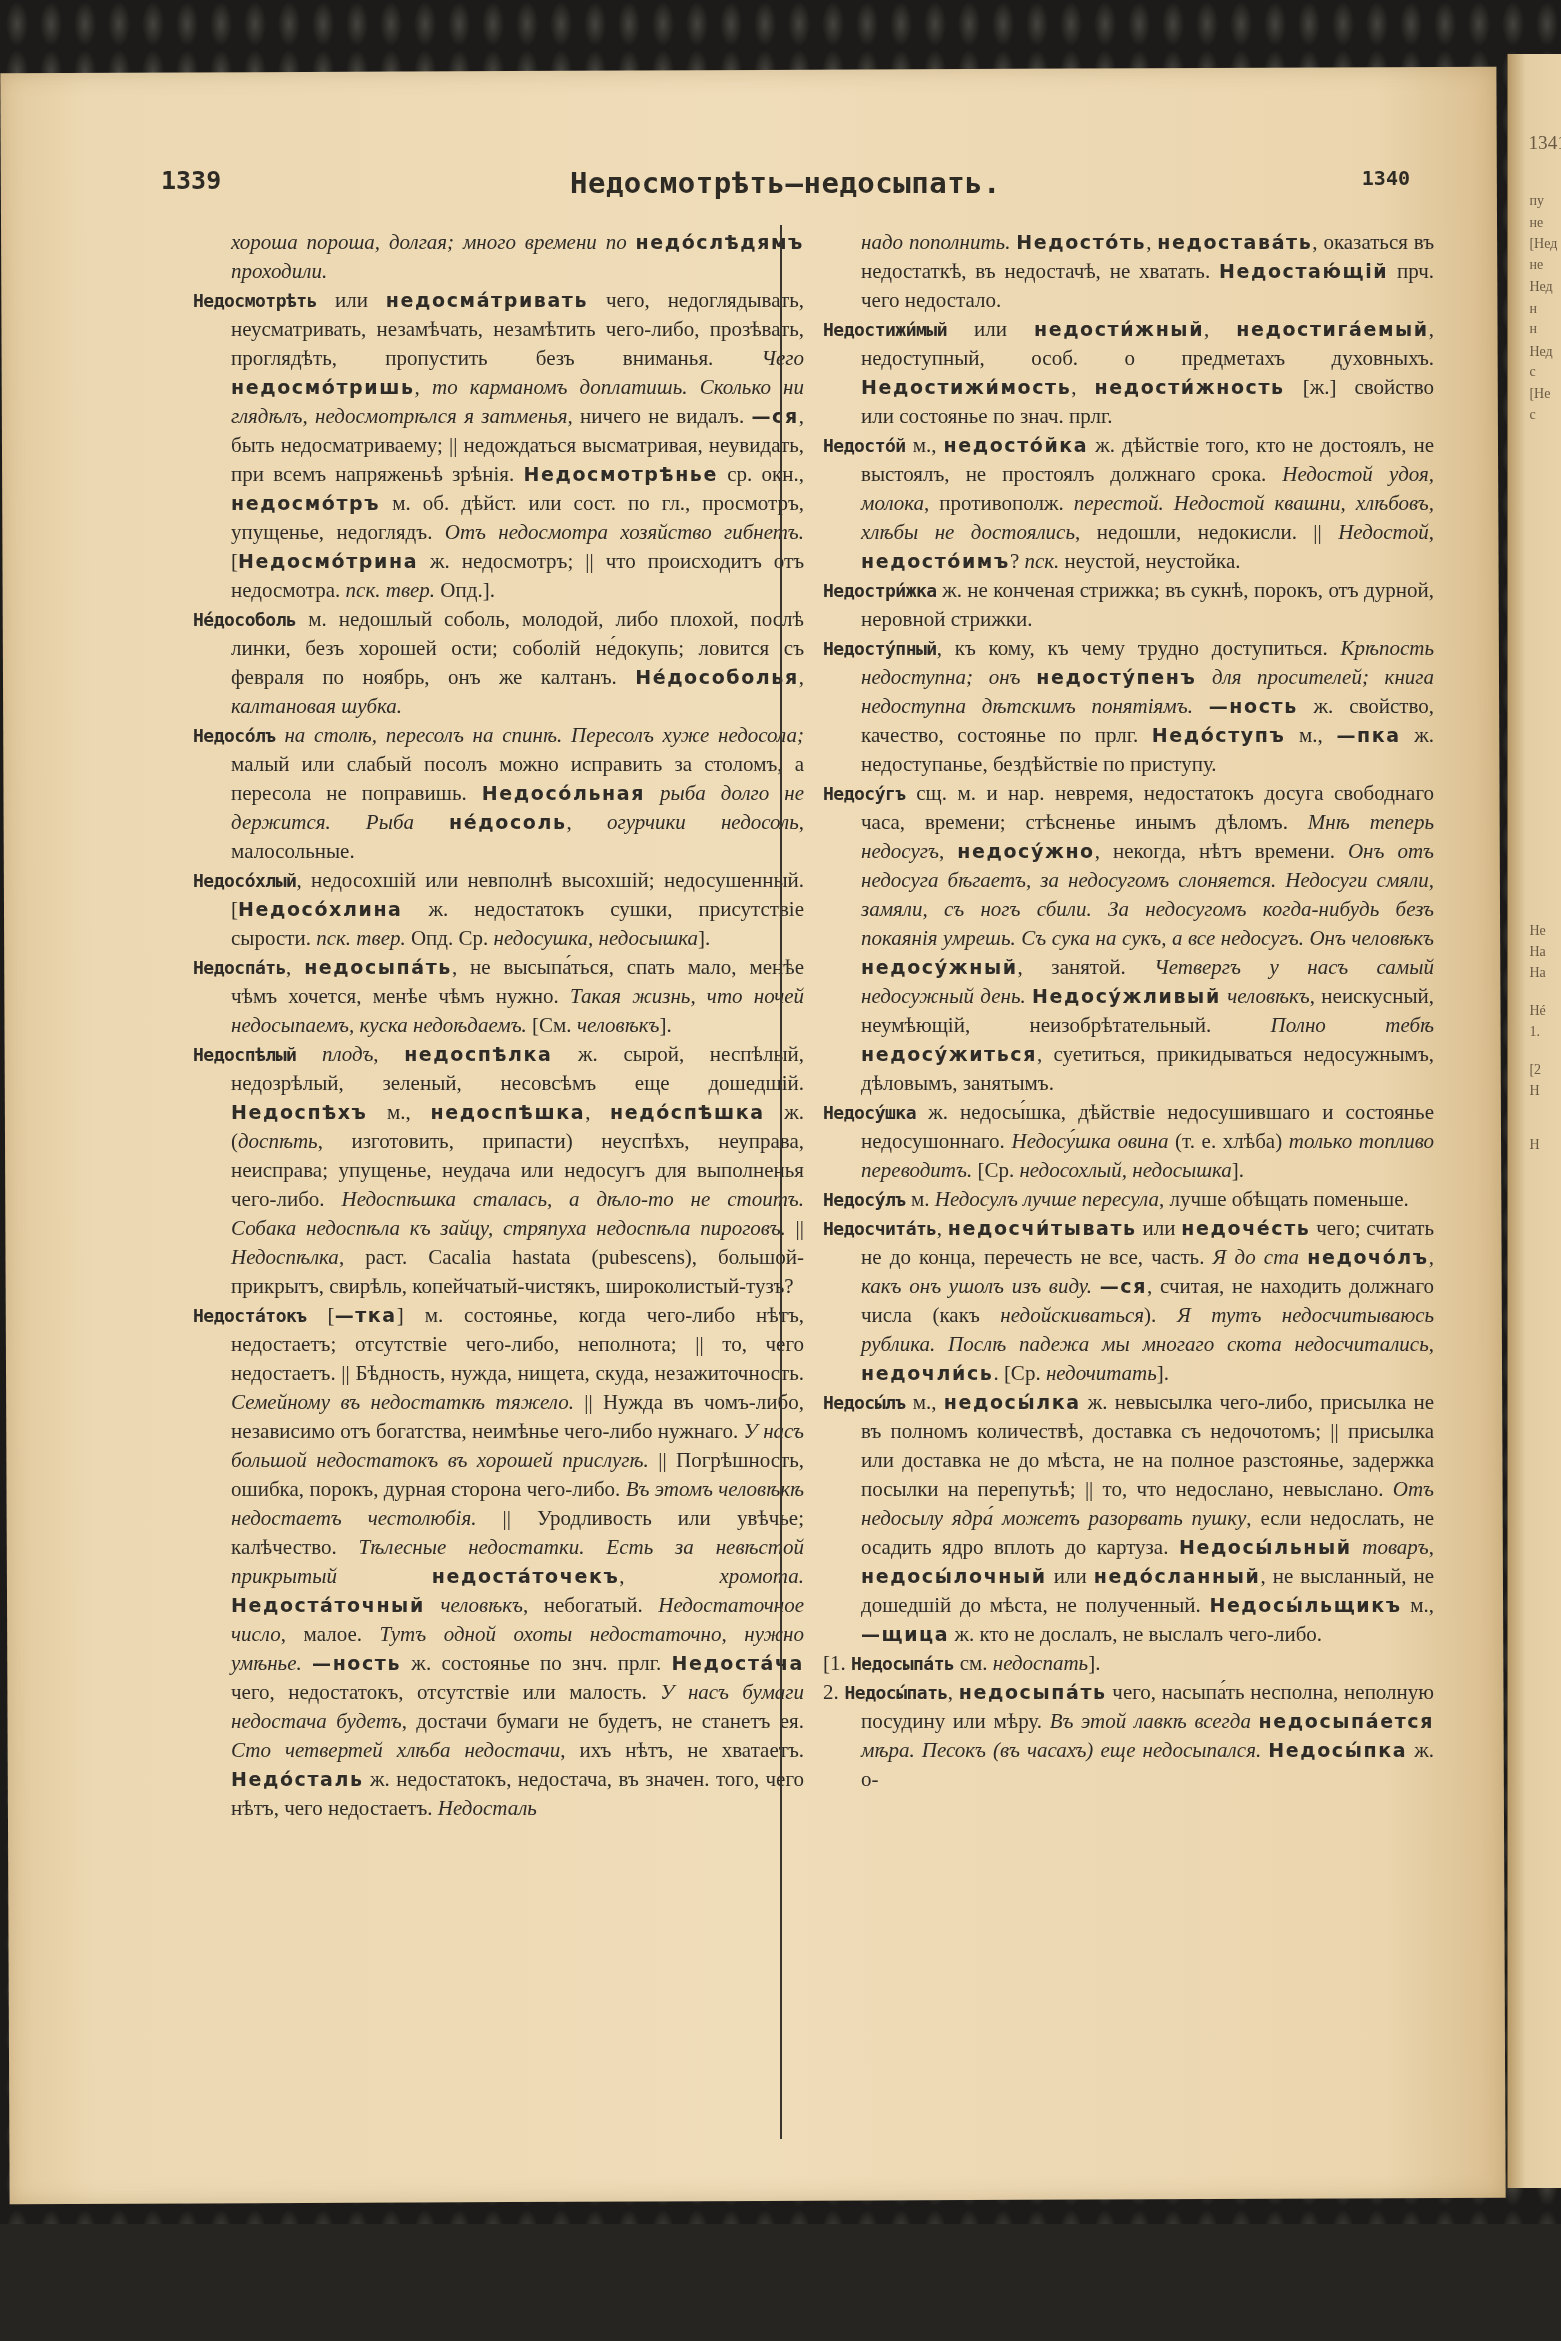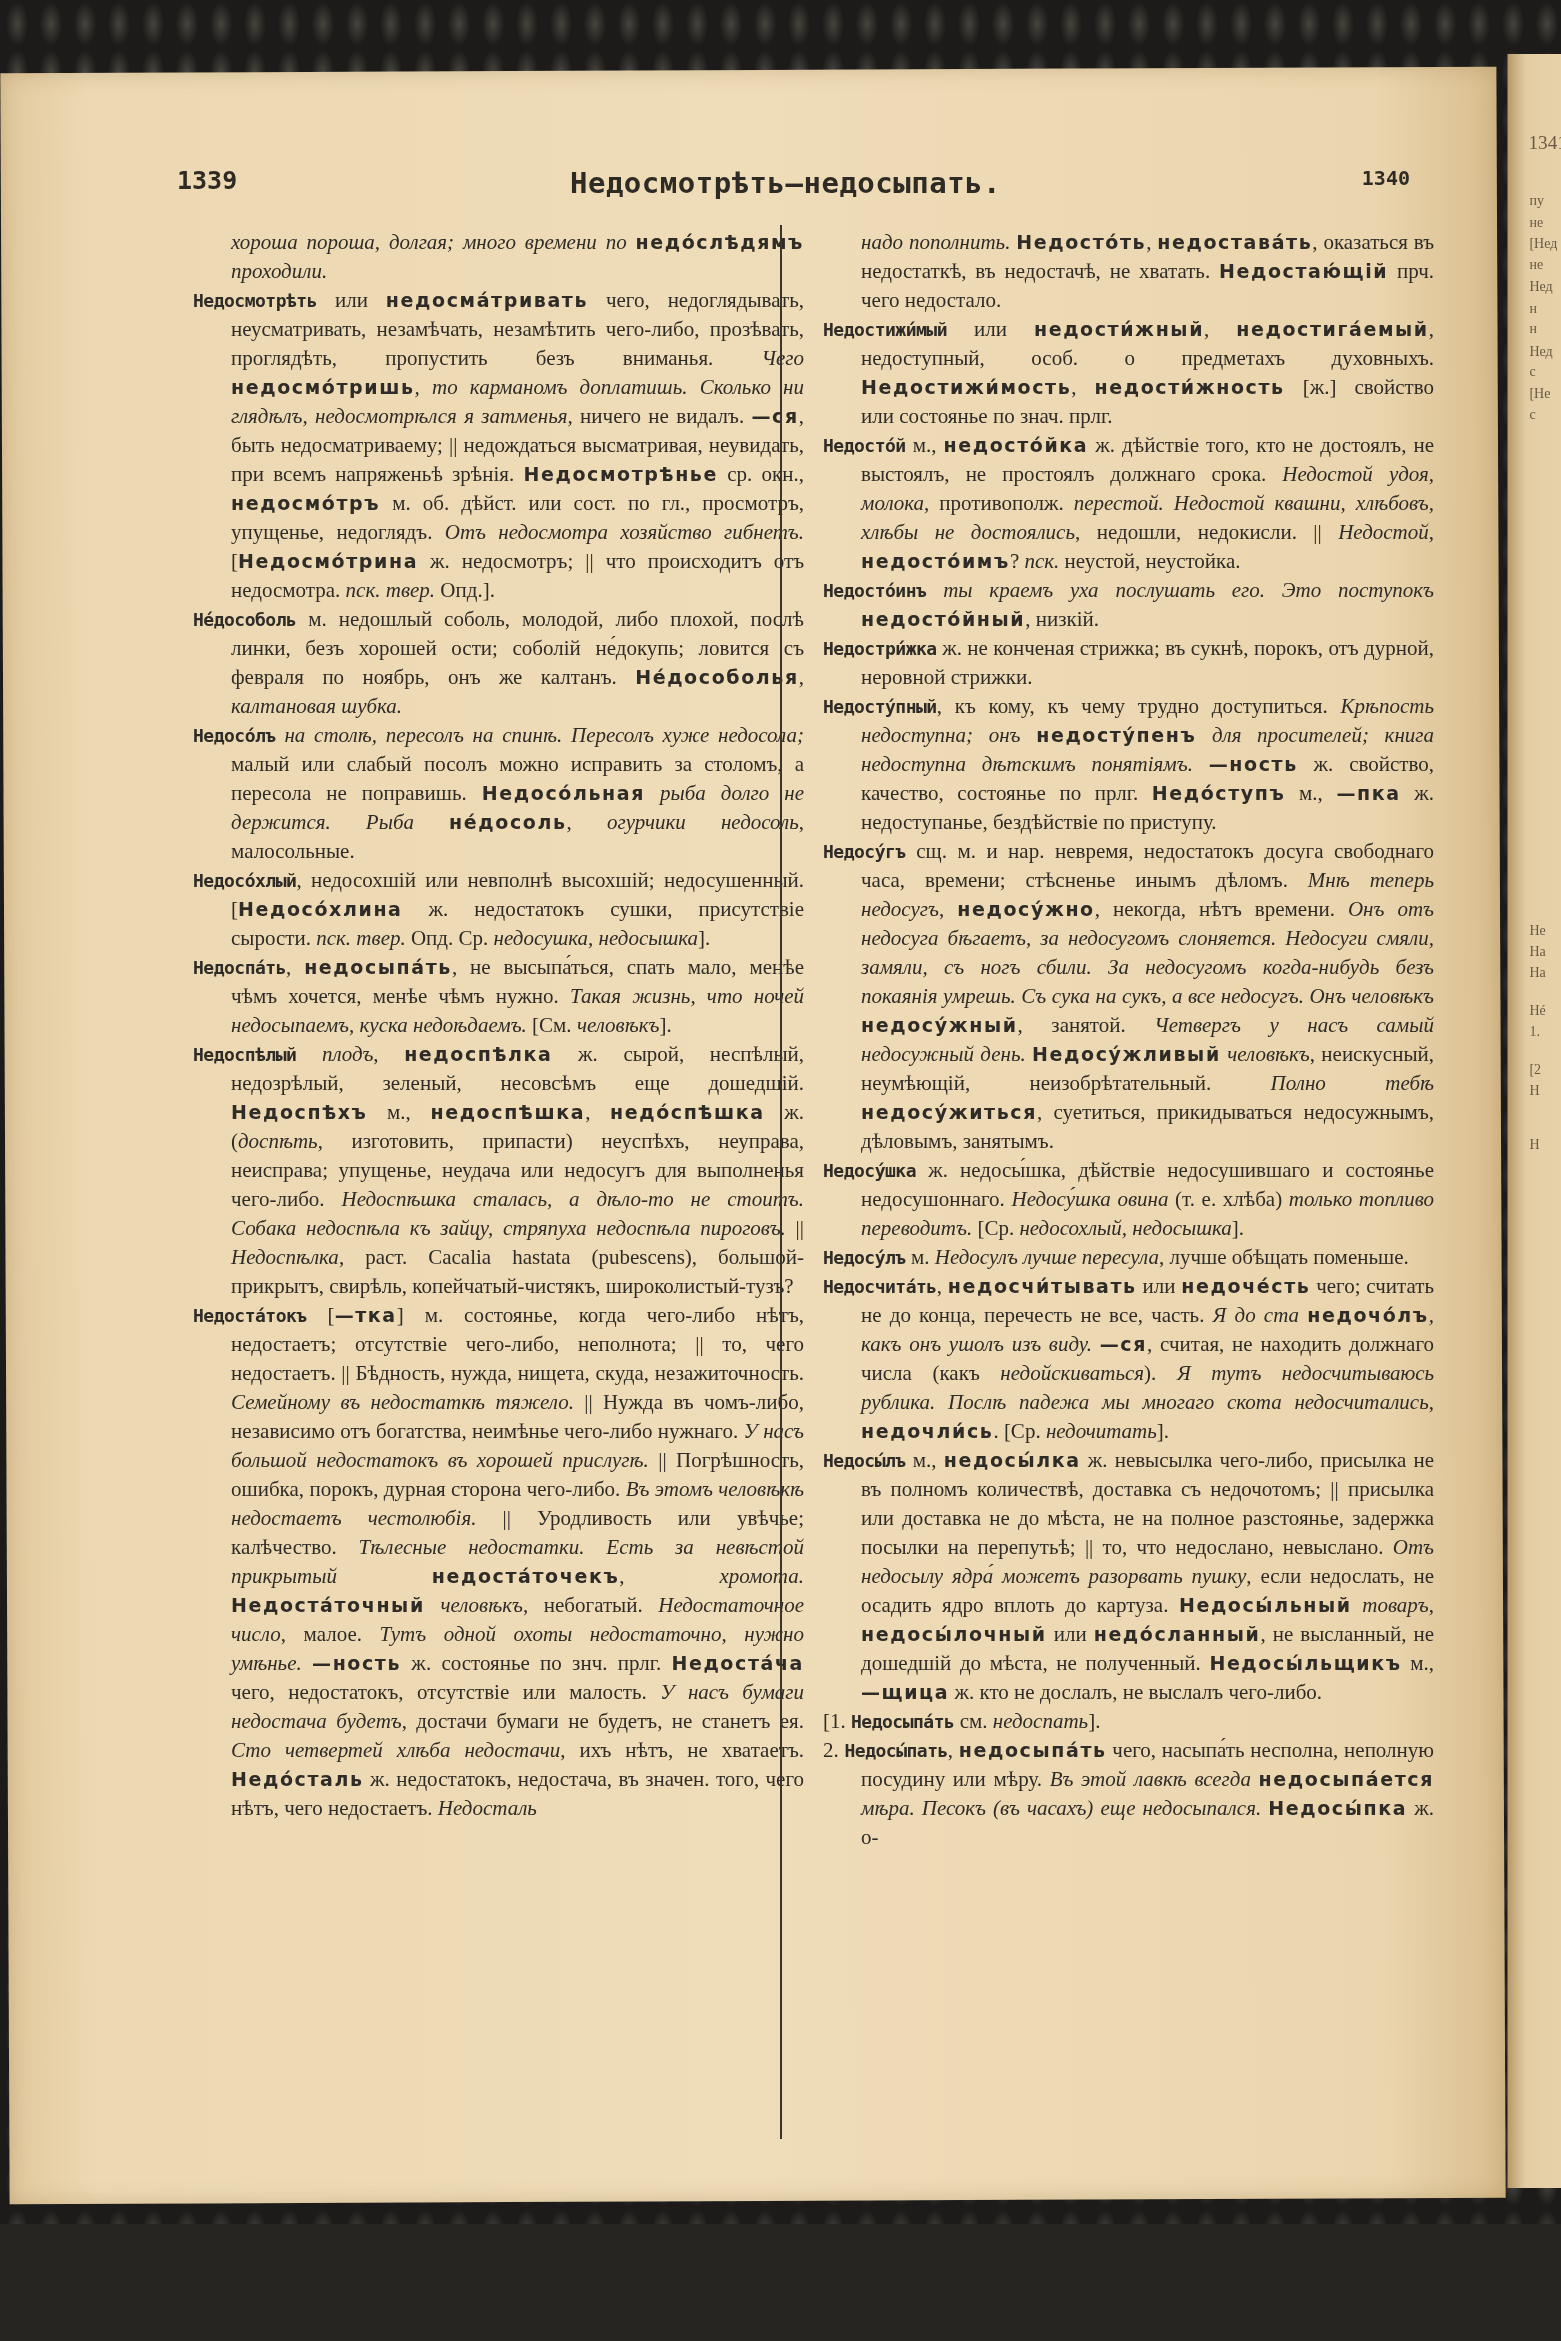--- a/index.html
+++ b/index.html
@@ -29,21 +29,21 @@
     position:absolute; left:20.4px; top:78px; font-size:19.3px; color:#6a5a44;
   }
   .next-page .np-frag {
     position:absolute; left:21.4px; font-size:14px; color:#6a5a44; white-space:nowrap;
   }
   .running-head {
     position:absolute; top:166px; left:161px; width:1249px; height:43px;
     font-family:"DejaVu Sans Mono","Liberation Mono",monospace;
     color:#2e2a24;
   }
-  .running-head .pn-left { position:absolute; left:16px; top:0; font-size:25px; font-weight:bold; }
+  .running-head .pn-left { position:absolute; left:0; top:0; font-size:25px; font-weight:bold; }
   .running-head .title { position:absolute; left:0; right:0; text-align:center; top:0; font-size:29px; font-weight:bold; letter-spacing:0.5px; }
   .running-head .pn-right { position:absolute; right:0; top:0; font-size:20px; font-weight:bold; }
 
   .column {
     position:absolute; top:228px; width:611px;
     font-size:21px; line-height:29px; color:#2f2b26;
     text-align:justify;
     font-family:"Liberation Serif","DejaVu Serif",serif;
     margin-left:32px;
   }
@@ -109,21 +109,20 @@
     <p class="entry"><span class="hw">Недосо́хлый</span><span>, недосохшій или невполнѣ высохшій; недосушенный. [</span><span class="b">Недосо́хлина</span><span> ж. недостатокъ сушки, присутствіе сырости. </span><span class="i">пск. твер.</span><span> Опд. Ср. </span><span class="i">недосушка, недосышка</span><span>].</span></p>
     <p class="entry"><span class="hw">Недоспа́ть</span><span>, </span><span class="b">недосыпа́ть</span><span>, не высыпа́ться, спать мало, менѣе чѣмъ хочется, менѣе чѣмъ нужно. </span><span class="i">Такая жизнь, что ночей недосыпаемъ, куска недоѣдаемъ.</span><span> [См. </span><span class="i">человѣкъ</span><span>].</span></p>
     <p class="entry"><span class="hw">Недоспѣлый</span><span class="i"> плодъ</span><span>, </span><span class="b">недоспѣлка</span><span> ж. сырой, неспѣлый, недозрѣлый, зеленый, несовсѣмъ еще дошедшій. </span><span class="b">Недоспѣхъ</span><span> м., </span><span class="b">недоспѣшка</span><span>, </span><span class="b">недо́спѣшка</span><span> ж. (</span><span class="i">доспѣть</span><span>, изготовить, припасти) неуспѣхъ, неуправа, неисправа; упущенье, неудача или недосугъ для выполненья чего-либо. </span><span class="i">Недоспѣшка сталась, а дѣло-то не стоитъ. Собака недоспѣла къ зайцу, стряпуха недоспѣла пироговъ.</span><span> || </span><span class="i">Недоспѣлка</span><span>, раст. Cacalia hastata (pubescens), большой-прикрытъ, свирѣль, копейчатый-чистякъ, широколистый-тузъ?</span></p>
     <p class="entry"><span class="hw">Недоста́токъ</span><span> [</span><span class="b">—тка</span><span>] м. состоянье, когда чего-либо нѣтъ, недостаетъ; отсутствіе чего-либо, неполнота; || то, чего недостаетъ. || Бѣдность, нужда, нищета, скуда, незажиточность. </span><span class="i">Семейному въ недостаткѣ тяжело.</span><span> || Нужда въ чомъ-либо, независимо отъ богатства, неимѣнье чего-либо нужнаго. </span><span class="i">У насъ большой недостатокъ въ хорошей прислугѣ.</span><span> || Погрѣшность, ошибка, порокъ, дурная сторона чего-либо. </span><span class="i">Въ этомъ человѣкѣ недостаетъ честолюбія.</span><span> || Уродливость или увѣчье; калѣчество. </span><span class="i">Тѣлесные недостатки. Есть за невѣстой прикрытый </span><span class="b">недоста́точекъ</span><span>, </span><span class="i">хромота.</span><span> </span><span class="b">Недоста́точный</span><span class="i"> человѣкъ</span><span>, небогатый. </span><span class="i">Недостаточное число</span><span>, малое. </span><span class="i">Тутъ одной охоты недостаточно, нужно умѣнье.</span><span> </span><span class="b">—ность</span><span> ж. состоянье по знч. прлг. </span><span class="b">Недоста́ча</span><span> чего, недостатокъ, отсутствіе или малость. </span><span class="i">У насъ бумаги недостача будетъ</span><span>, достачи бумаги не будетъ, не станетъ ея. </span><span class="i">Сто четвертей хлѣба недостачи</span><span>, ихъ нѣтъ, не хватаетъ. </span><span class="b">Недо́сталь</span><span> ж. недостатокъ, недостача, въ значен. того, чего нѣтъ, чего недостаетъ. </span><span class="i">Недосталь</span></p>
   </div>
 <div class="col-divider"></div>
 <div class="column col-right" id="col-right">
     <p class="entry cont"><span class="i">надо пополнить.</span><span> </span><span class="b">Недосто́ть</span><span>, </span><span class="b">недостава́ть</span><span>, оказаться въ недостаткѣ, въ недостачѣ, не хватать. </span><span class="b">Недостаю́щій</span><span> прч. чего недостало.</span></p>
     <p class="entry"><span class="hw">Недостижи́мый</span><span> или </span><span class="b">недости́жный</span><span>, </span><span class="b">недостига́емый</span><span>, недоступный, особ. о предметахъ духовныхъ. </span><span class="b">Недостижи́мость</span><span>, </span><span class="b">недости́жность</span><span> [ж.] свойство или состоянье по знач. прлг.</span></p>
     <p class="entry"><span class="hw">Недосто́й</span><span> м., </span><span class="b">недосто́йка</span><span> ж. дѣйствіе того, кто не достоялъ, не выстоялъ, не простоялъ должнаго срока. </span><span class="i">Недостой удоя, молока</span><span>, противополж. </span><span class="i">перестой. Недостой квашни, хлѣбовъ, хлѣбы не достоялись</span><span>, недошли, недокисли. || </span><span class="i">Недостой</span><span>, </span><span class="b">недосто́имъ</span><span>? </span><span class="i">пск.</span><span> неустой, неустойка.</span></p>
-    <p class="entry"><span class="hw">Недосто́инъ</span><span class="i"> ты краемъ уха послушать его. Это поступокъ </span><span class="b">недосто́йный</span><span>, низкій.</span></p>
     <p class="entry"><span class="hw">Недостри́жка</span><span> ж. не конченая стрижка; въ сукнѣ, порокъ, отъ дурной, неровной стрижки.</span></p>
     <p class="entry"><span class="hw">Недосту́пный</span><span>, къ кому, къ чему трудно доступиться. </span><span class="i">Крѣпость недоступна; онъ </span><span class="b">недосту́пенъ</span><span class="i"> для просителей; книга недоступна дѣтскимъ понятіямъ.</span><span> </span><span class="b">—ность</span><span> ж. свойство, качество, состоянье по прлг. </span><span class="b">Недо́ступъ</span><span> м., </span><span class="b">—пка</span><span> ж. недоступанье, бездѣйствіе по приступу.</span></p>
     <p class="entry"><span class="hw">Недосу́гъ</span><span> сщ. м. и нар. невремя, недостатокъ досуга свободнаго часа, времени; стѣсненье инымъ дѣломъ. </span><span class="i">Мнѣ теперь недосугъ</span><span>, </span><span class="b">недосу́жно</span><span>, некогда, нѣтъ времени. </span><span class="i">Онъ отъ недосуга бѣгаетъ, за недосугомъ слоняется. Недосуги смяли, замяли, съ ногъ сбили. За недосугомъ когда-нибудь безъ покаянія умрешь. Съ сука на сукъ, а все недосугъ. Онъ человѣкъ </span><span class="b">недосу́жный</span><span>, занятой. </span><span class="i">Четвергъ у насъ самый недосужный день.</span><span> </span><span class="b">Недосу́жливый</span><span class="i"> человѣкъ</span><span>, неискусный, неумѣющій, неизобрѣтательный. </span><span class="i">Полно тебѣ </span><span class="b">недосу́житься</span><span>, суетиться, прикидываться недосужнымъ, дѣловымъ, занятымъ.</span></p>
     <p class="entry"><span class="hw">Недосу́шка</span><span> ж. недосы́шка, дѣйствіе недосушившаго и состоянье недосушоннаго. </span><span class="i">Недосу́шка овина</span><span> (т. е. хлѣба) </span><span class="i">только топливо переводитъ.</span><span> [Ср. </span><span class="i">недосохлый, недосышка</span><span>].</span></p>
     <p class="entry"><span class="hw">Недосу́лъ</span><span> м. </span><span class="i">Недосулъ лучше пересула</span><span>, лучше обѣщать поменьше.</span></p>
     <p class="entry"><span class="hw">Недосчита́ть</span><span>, </span><span class="b">недосчи́тывать</span><span> или </span><span class="b">недоче́сть</span><span> чего; считать не до конца, перечесть не все, часть. </span><span class="i">Я до ста </span><span class="b">недочо́лъ</span><span class="i">, какъ онъ ушолъ изъ виду.</span><span> </span><span class="b">—ся</span><span>, считая, не находить должнаго числа (какъ </span><span class="i">недойскиваться</span><span>). </span><span class="i">Я тутъ недосчитываюсь рублика. Послѣ падежа мы многаго скота недосчитались</span><span>, </span><span class="b">недочли́сь</span><span>. [Ср. </span><span class="i">недочитать</span><span>].</span></p>
     <p class="entry"><span class="hw">Недосы́лъ</span><span> м., </span><span class="b">недосы́лка</span><span> ж. невысылка чего-либо, присылка не въ полномъ количествѣ, доставка съ недочотомъ; || присылка или доставка не до мѣста, не на полное разстоянье, задержка посылки на перепутьѣ; || то, что недослано, невыслано. </span><span class="i">Отъ недосылу ядра́ можетъ разорвать пушку</span><span>, если недослать, не осадить ядро вплоть до картуза. </span><span class="b">Недосы́льный</span><span class="i"> товаръ</span><span>, </span><span class="b">недосы́лочный</span><span> или </span><span class="b">недо́сланный</span><span>, не высланный, не дошедшій до мѣста, не полученный. </span><span class="b">Недосы́льщикъ</span><span> м., </span><span class="b">—щица</span><span> ж. кто не дослалъ, не выслалъ чего-либо.</span></p>
     <p class="entry"><span>[1. </span><span class="hw">Недосыпа́ть</span><span> см. </span><span class="i">недоспать</span><span>].</span></p>
     <p class="entry"><span>2. </span><span class="hw">Недосы́пать</span><span>, </span><span class="b">недосыпа́ть</span><span> чего, насыпа́ть несполна, неполную посудину или мѣру. </span><span class="i">Въ этой лавкѣ всегда </span><span class="b">недосыпа́ется</span><span class="i"> мѣра. Песокъ (въ часахъ) еще недосыпался.</span><span> </span><span class="b">Недосы́пка</span><span> ж. о-</span></p>
   </div>

